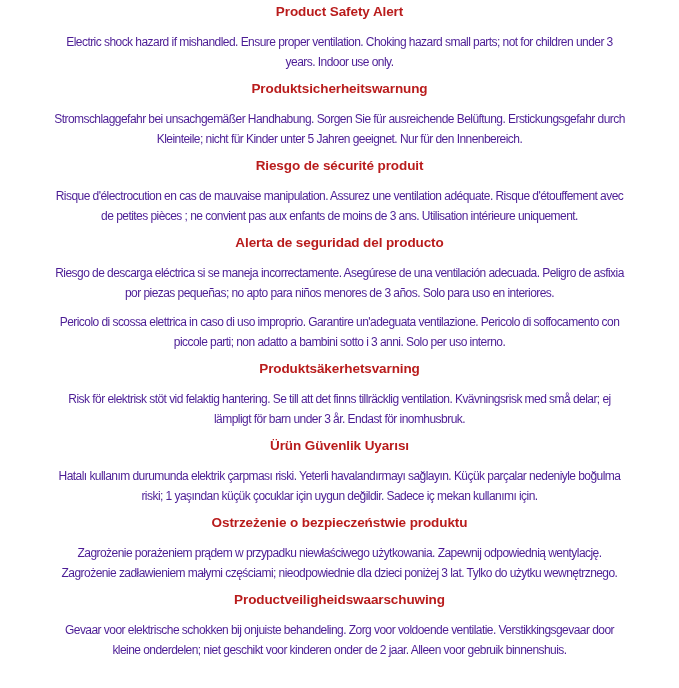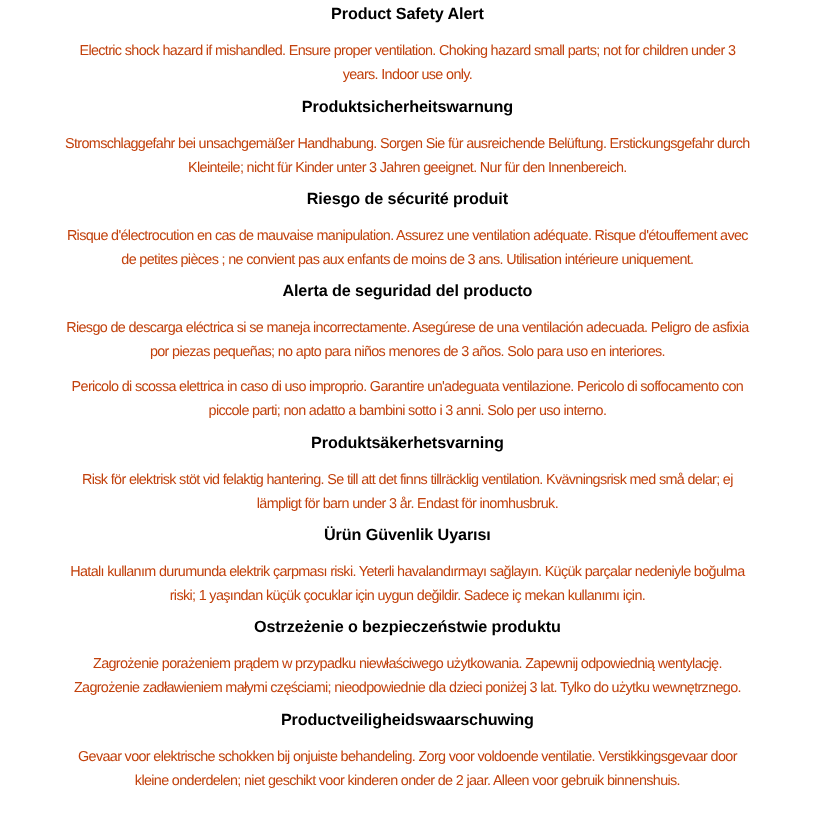--- a/index.html
+++ b/index.html
@@ -20,46 +20,46 @@
   }
   .lang-section {
     text-align: center;
   }
   .section-heading {
     margin: 0 0 14px 0;
     font-size: 13.5px;
     line-height: 14px;
     font-weight: 700;
     letter-spacing: -0.1px;
-    color: #000000;
+    color: #b91c1c;
   }
   .section-body {
     margin: 0 0 10px 0;
     font-size: 12px;
     line-height: 19.5px;
     letter-spacing: -0.55px;
-    color: #c2410c;
+    color: #4c1d95;
     white-space: pre; 
   }
 </style>
 </head>
 <body>
 
 <main class="doc">
 
   <section class="lang-section">
     <h2 class="section-heading">Product Safety Alert</h2>
     <p class="section-body">Electric shock hazard if mishandled. Ensure proper ventilation. Choking hazard small parts; not for children under 3
 years. Indoor use only.</p>
   </section>
 
   <section class="lang-section">
     <h2 class="section-heading">Produktsicherheitswarnung</h2>
     <p class="section-body">Stromschlaggefahr bei unsachgemäßer Handhabung. Sorgen Sie für ausreichende Belüftung. Erstickungsgefahr durch
-Kleinteile; nicht für Kinder unter 3 Jahren geeignet. Nur für den Innenbereich.</p>
+Kleinteile; nicht für Kinder unter 5 Jahren geeignet. Nur für den Innenbereich.</p>
   </section>
 
   <section class="lang-section">
     <h2 class="section-heading">Riesgo de sécurité produit</h2>
     <p class="section-body">Risque d'électrocution en cas de mauvaise manipulation. Assurez une ventilation adéquate. Risque d'étouffement avec
 de petites pièces ; ne convient pas aux enfants de moins de 3 ans. Utilisation intérieure uniquement.</p>
   </section>
 
   <section class="lang-section">
     <h2 class="section-heading">Alerta de seguridad del producto</h2>

